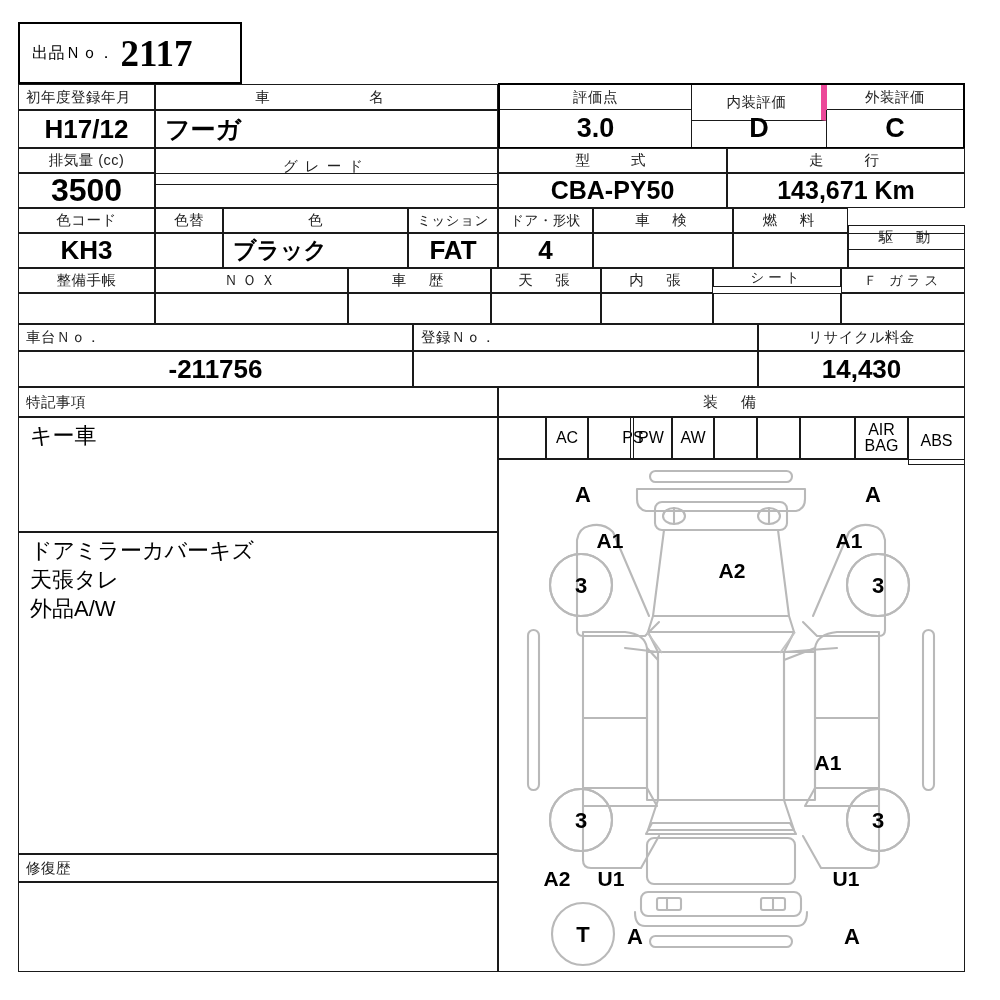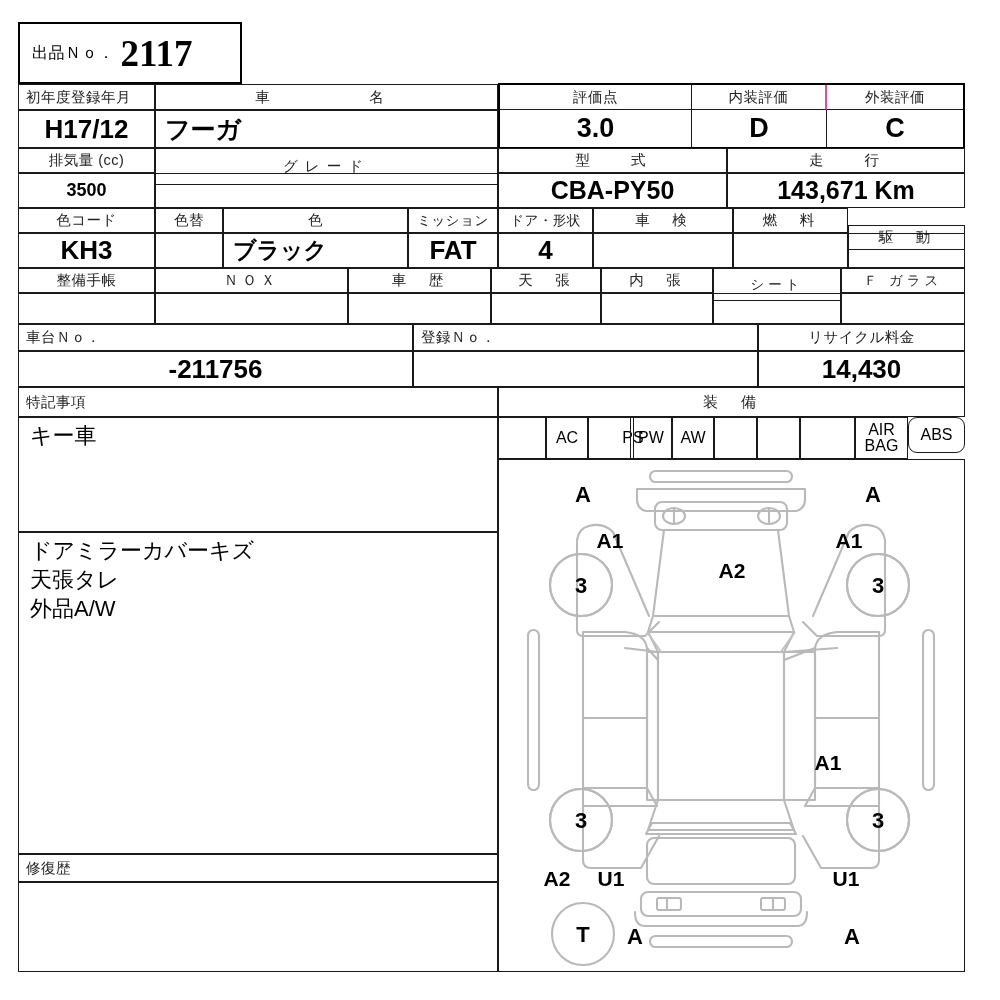--- a/index.html
+++ b/index.html
@@ -50,32 +50,32 @@
     <span id="lotno">2117</span>
   </div>
 
   <div class="c bx lbl" style="left:18px;top:84px;width:137px;height:26px;">初年度登録年月</div>
   <div class="c bx lbl ctr sp2" style="left:155px;top:84px;width:343px;height:26px;">車　　　名</div>
   <div class="c bx val ctr" style="left:18px;top:110px;width:137px;height:38px;font-size:26px;">H17/12</div>
   <div class="c bx val lft" style="left:155px;top:110px;width:343px;height:38px;font-size:25px;">フーガ</div>
 
   <div class="c thick" style="left:498px;top:83px;width:467px;height:66px;"></div>
   <div class="c bx lbl ctr" style="left:500px;top:85px;width:192px;height:25px;border:none;border-bottom:1px solid #1a1a1a;border-right:1px solid #1a1a1a;">評価点</div>
-  <div class="c bx lbl ctr" style="left:692px;top:85px;width:135px;height:25px;border:none;border-bottom:1px solid #1a1a1a;border-right:2px solid #ec4899;">内装評価</div>
+  <div class="c bx lbl ctr" style="left:692px;top:85px;width:135px;height:36px;border:none;border-bottom:1px solid #1a1a1a;border-right:6px solid #ec4899;">内装評価</div>
   <div class="c bx lbl ctr" style="left:827px;top:85px;width:136px;height:25px;border:none;border-bottom:1px solid #1a1a1a;">外装評価</div>
   <div class="c val ctr" style="left:500px;top:110px;width:192px;height:37px;border-right:1px solid #1a1a1a;font-size:27px;">3.0</div>
   <div class="c val ctr" style="left:692px;top:110px;width:135px;height:37px;border-right:1px solid #1a1a1a;font-size:27px;">D</div>
   <div class="c val ctr" style="left:827px;top:110px;width:136px;height:37px;font-size:27px;">C</div>
 
   <div class="c bx lbl ctr" style="left:18px;top:148px;width:137px;height:25px;">排気量 (cc)</div>
   <div class="c bx lbl ctr sp" style="left:155px;top:148px;width:343px;height:37px;">グレード</div>
   <div class="c bx lbl ctr sp3" style="left:498px;top:148px;width:229px;height:25px;">型　　式</div>
   <div class="c bx lbl ctr sp3" style="left:727px;top:148px;width:238px;height:25px;">走　　行</div>
 
-  <div class="c bx val ctr" style="left:18px;top:173px;width:137px;height:35px;font-size:18px;">3500</div>
+  <div class="c bx val ctr" style="left:18px;top:173px;width:137px;height:35px;font-size:32px;">3500</div>
   <div class="c bx val lft" style="left:155px;top:173px;width:343px;height:35px;"></div>
   <div class="c bx val ctr" style="left:498px;top:173px;width:229px;height:35px;font-size:25px;">CBA-PY50</div>
   <div class="c bx val ctr" style="left:727px;top:173px;width:238px;height:35px;font-size:25px;">143,671 Km</div>
 
   <div class="c bx lbl ctr" style="left:18px;top:208px;width:137px;height:25px;">色コード</div>
   <div class="c bx lbl ctr" style="left:155px;top:208px;width:68px;height:25px;">色替</div>
   <div class="c bx lbl ctr" style="left:223px;top:208px;width:185px;height:25px;">色</div>
   <div class="c bx lbl ctr" style="left:408px;top:208px;width:90px;height:25px;font-size:13.5px;">ミッション</div>
   <div class="c bx lbl ctr" style="left:498px;top:208px;width:95px;height:25px;font-size:13.5px;">ドア・形状</div>
   <div class="c bx lbl ctr sp3" style="left:593px;top:208px;width:140px;height:25px;">車　検</div>
@@ -89,21 +89,21 @@
   <div class="c bx val ctr" style="left:498px;top:233px;width:95px;height:35px;font-size:26px;">4</div>
   <div class="c bx val ctr" style="left:593px;top:233px;width:140px;height:35px;"></div>
   <div class="c bx val ctr" style="left:733px;top:233px;width:115px;height:35px;"></div>
   <div class="c bx val ctr" style="left:848px;top:233px;width:117px;height:35px;"></div>
 
   <div class="c bx lbl ctr" style="left:18px;top:268px;width:137px;height:25px;">整備手帳</div>
   <div class="c bx lbl ctr sp3" style="left:155px;top:268px;width:193px;height:25px;">ＮＯＸ</div>
   <div class="c bx lbl ctr sp3" style="left:348px;top:268px;width:143px;height:25px;">車　歴</div>
   <div class="c bx lbl ctr sp3" style="left:491px;top:268px;width:110px;height:25px;">天　張</div>
   <div class="c bx lbl ctr sp3" style="left:601px;top:268px;width:112px;height:25px;">内　張</div>
-  <div class="c bx lbl ctr sp3" style="left:713px;top:268px;width:128px;height:33px;font-size:13.5px;">シート</div>
+  <div class="c bx lbl ctr sp3" style="left:713px;top:268px;width:128px;height:19px;font-size:13.5px;">シート</div>
   <div class="c bx lbl ctr sp3" style="left:841px;top:268px;width:124px;height:25px;font-size:13.5px;">Ｆ ガラス</div>
 
   <div class="c bx val ctr" style="left:18px;top:293px;width:137px;height:31px;"></div>
   <div class="c bx val ctr" style="left:155px;top:293px;width:193px;height:31px;"></div>
   <div class="c bx val ctr" style="left:348px;top:293px;width:143px;height:31px;"></div>
   <div class="c bx val ctr" style="left:491px;top:293px;width:110px;height:31px;"></div>
   <div class="c bx val ctr" style="left:601px;top:293px;width:112px;height:31px;"></div>
   <div class="c bx val ctr" style="left:713px;top:293px;width:128px;height:31px;"></div>
   <div class="c bx val ctr" style="left:841px;top:293px;width:124px;height:31px;"></div>
 
@@ -137,21 +137,21 @@
   <div class="c bx eqh" style="left:672px;top:417px;width:42px;height:42px;">AW</div>
   <div class="c bx" style="left:714px;top:417px;width:43px;height:42px;"></div>
   <div class="c bx" style="left:757px;top:417px;width:43px;height:42px;"></div>
   <div class="c bx" style="left:800px;top:417px;width:55px;height:42px;"></div>
   <div class="c bx eqh" style="left:855px;top:417px;width:53px;height:42px;">
     <div>
       <span>AIR</span>
       <span>BAG</span>
     </div>
   </div>
-  <div class="c bx eqh" style="left:908px;top:417px;width:57px;height:36px;border-radius:9px;">ABS</div>
+  <div class="c bx eqh" style="left:908px;top:417px;width:57px;height:48px;">ABS</div>
 
   <div class="c bx" style="left:498px;top:459px;width:467px;height:513px;"></div>
 
   <div id="diagram">
   <svg width="468" height="512" viewBox="0 0 468 512" xmlns="http://www.w3.org/2000/svg">
 
     <rect class="dl" x="153" y="11" width="142" height="11" rx="5.5"></rect>
 
     <path class="dl" d="M140 29 h168 v10 q0 10 -9 12 h-150 q-9 -2 -9 -12 z"></path>
 

